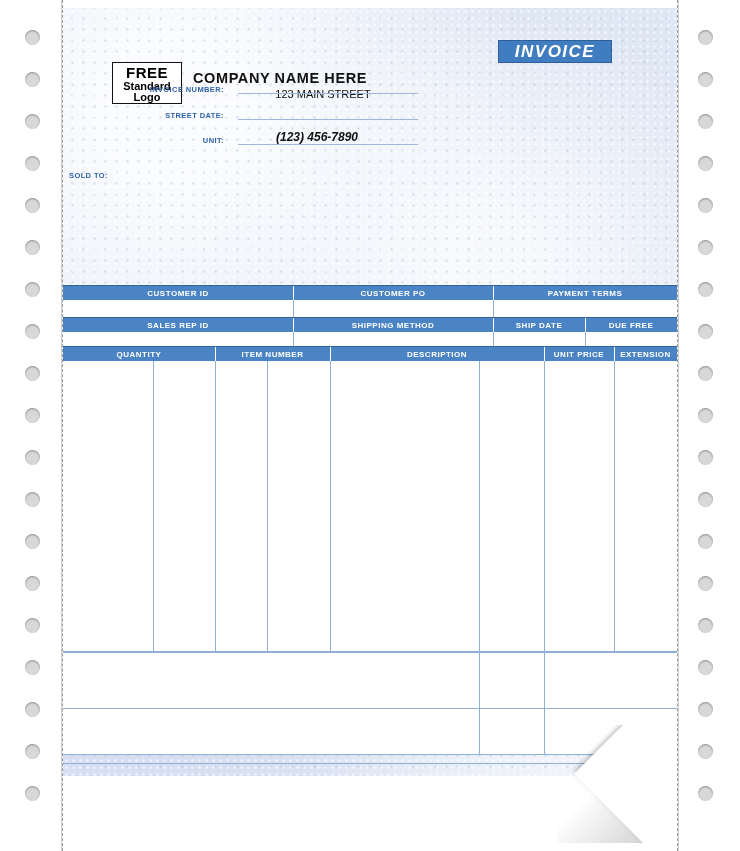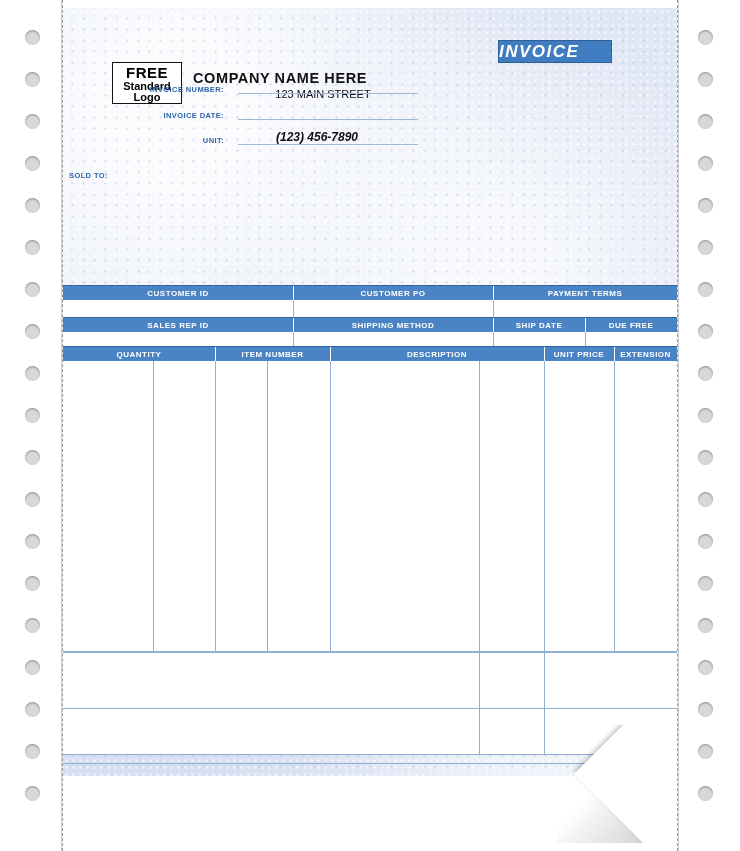--- a/index.html
+++ b/index.html
@@ -145,21 +145,21 @@
     top: 32px;
     width: 112px;
     height: 21px;
     background: #3f7dc0;
     border: 1px solid #2f5f96;
     color: #ffffff;
     font-size: 17px;
     font-weight: bold;
     font-style: italic;
     letter-spacing: 1.5px;
-    text-align: left;
+    text-align: center;
     line-height: 21px;
   }
 
   .hdr-field-label {
     position: absolute;
     font-size: 7.5px;
     font-weight: bold;
     color: #2f63a8;
     letter-spacing: .4px;
     text-align: right;
@@ -366,21 +366,21 @@
 
     <div class="company-name">COMPANY NAME HERE</div>
     <div class="company-addr1">123 MAIN STREET</div>
     <div class="company-phone">(123) 456-7890</div>
 
     <div class="invoice-title-bar">INVOICE</div>
 
     <div class="hdr-field-label" style="right:453px; top:77px;">INVOICE NUMBER:</div>
     <div class="hdr-line" style="left:175px; width:180px; top:85px;"></div>
 
-    <div class="hdr-field-label" style="right:453px; top:103px;">INVOICE DATE:</div>
+    <div class="hdr-field-label" style="right:453px; top:103px;">STREET DATE:</div>
     <div class="hdr-line" style="left:175px; width:180px; top:111px;"></div>
 
     <div class="hdr-field-label" style="right:453px; top:128px;">UNIT:</div>
     <div class="hdr-line" style="left:175px; width:180px; top:136px;"></div>
 
     <div class="sold-to-label">SOLD TO:</div>
     <div style="position:absolute; left:6px; top:172px; width:340px; height:100px;"></div>
 
     <div class="band" style="top:277px;">
       <div class="band-cell" style="left:0px;   width:230px;">CUSTOMER ID</div>

